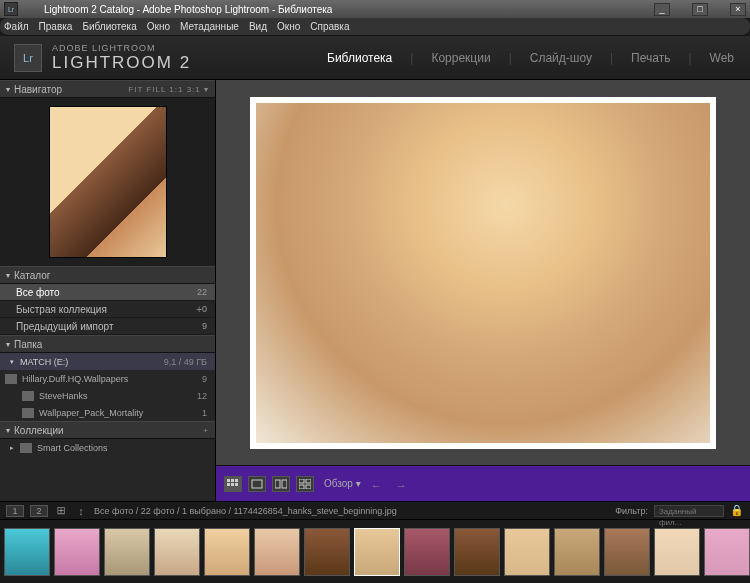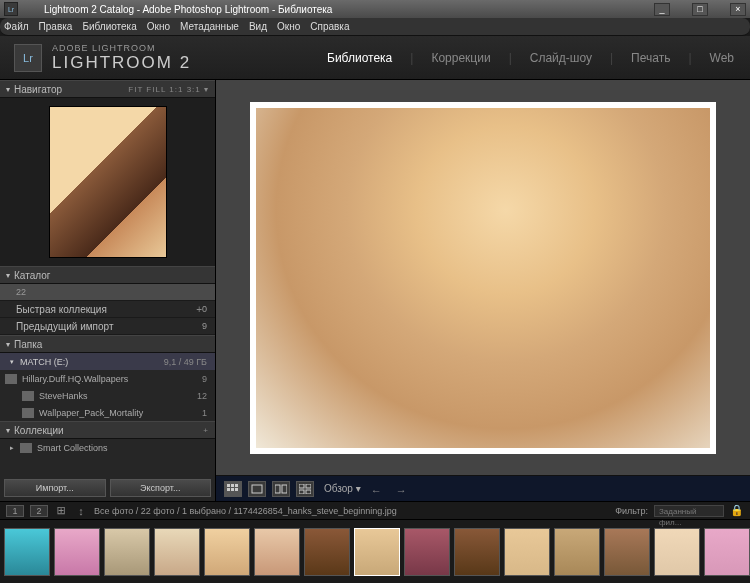--- a/index.html
+++ b/index.html
@@ -36,21 +36,21 @@
 .folder-row .tri { width:10px;font-size:7px;}
 .folder-row .ficon { width:12px;height:10px;background:#666;margin-right:5px;}
 .folder-row .label{flex:1;overflow:hidden;text-overflow:ellipsis;white-space:nowrap;}
 .folder-row .count{color:#888;}
 .btns { display:flex;gap:4px;padding:4px;margin-top:auto;}
 .btns button { flex:1;height:18px;background:linear-gradient(#4a4a4a,#333);border:1px solid #555;color:#ccc;font-size:9px;cursor:pointer;}
 .viewer { flex:1;background:#444;display:flex;flex-direction:column;}
 .canvas { flex:1;display:flex;align-items:center;justify-content:center;padding:10px;}
 .photo { width:466px;height:352px;background:#fff;padding:6px;}
 .photo-inner { width:100%;height:100%;background:radial-gradient(ellipse at 55% 30%,#f5d8a8 0%,#e8c088 25%,#d4a878 45%,#c89868 65%,#f0e8d8 100%);position:relative;overflow:hidden;}
-.toolbar { height:26px;background:#0f172a;display:flex;align-items:center;padding:0 8px;gap:6px;border-top:1px solid #111;}
+.toolbar { height:36px;background:#4c1d95;display:flex;align-items:center;padding:0 8px;gap:6px;border-top:1px solid #111;}
 .tool { width:18px;height:16px;background:#3a3a3a;border:1px solid #555;cursor:pointer;display:flex;align-items:center;justify-content:center;}
 .tool.sel { background:#555;}
 .tool svg { width:12px;height:10px;}
 .toolbar .label { color:#aaa;font-size:10px;margin-left:4px;}
 .toolbar .arrow { color:#888;font-size:11px;cursor:pointer;padding:0 4px;}
 .statusbar { height:18px;background:#1a1a1a;display:flex;align-items:center;padding:0 6px;font-size:9px;color:#999;border-top:1px solid #000;gap:6px;}
 .statusbar .pg { width:18px;height:12px;background:#333;border:1px solid #555;display:flex;align-items:center;justify-content:center;cursor:pointer;}
 .statusbar .sicon { width:14px;height:12px;cursor:pointer;color:#888;font-size:11px;display:flex;align-items:center;justify-content:center;}
 .statusbar .path { flex:1;overflow:hidden;white-space:nowrap;}
 .statusbar .filter { margin-left:auto;}
@@ -111,20 +111,21 @@
     <div class="nav-preview">
         <div class="img"></div>
       </div>
 
     <div class="panel-hdr">
       <span class="tri">▾</span>
       <span class="name">Каталог</span>
     </div>
     <div id="catalog-rows">
         <div class="cat-row sel">
+          <span class="label">Все фото</span>
           <span class="count">22</span>
         </div>
         <div class="cat-row">
           <span class="label">Быстрая коллекция</span>
           <span class="plus">+</span>
           <span class="count">0</span>
         </div>
         <div class="cat-row">
           <span class="label">Предыдущий импорт</span>
           <span class="count">9</span>
@@ -162,24 +163,20 @@
       <span class="tri">▾</span>
       <span class="name">Коллекции</span>
       <span class="opts">+</span>
     </div>
     <div class="folder-row">
       <span class="tri">▸</span>
       <span class="ficon"></span>
       <span class="label">Smart Collections</span>
     </div>
 
-    <div class="btns">
-      <button>Импорт...</button>
-      <button>Экспорт...</button>
-    </div>
   </div>
 
   <div class="viewer">
     <div class="canvas">
       <div class="photo">
           <div class="photo-inner"></div>
         </div>
     </div>
     <div class="toolbar">
       <div class="tool sel">

